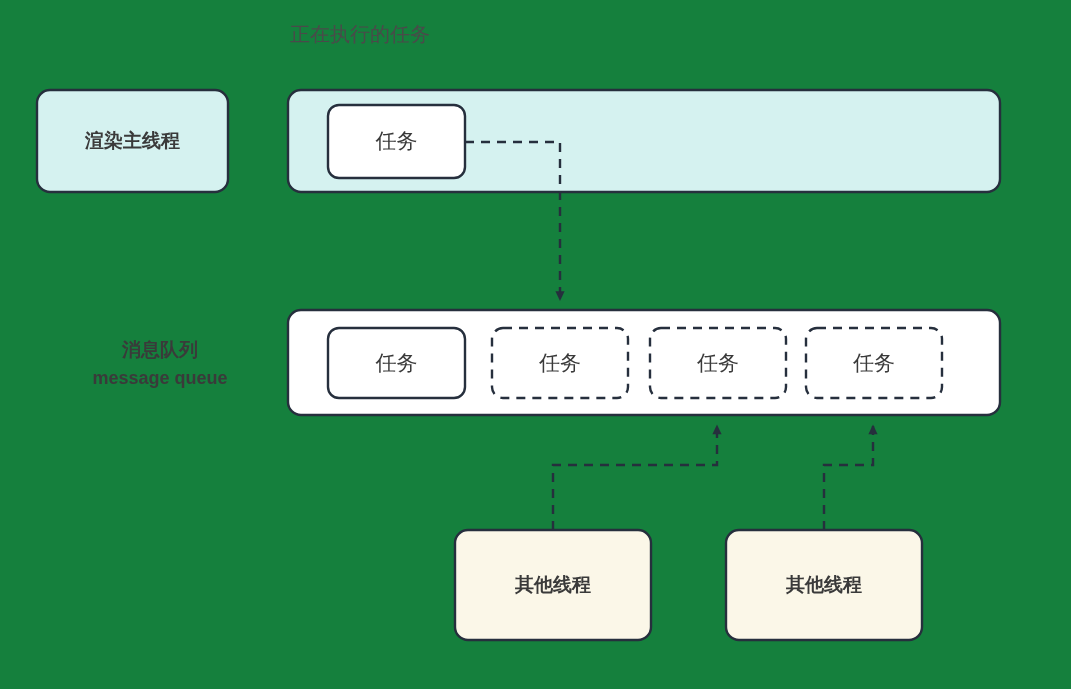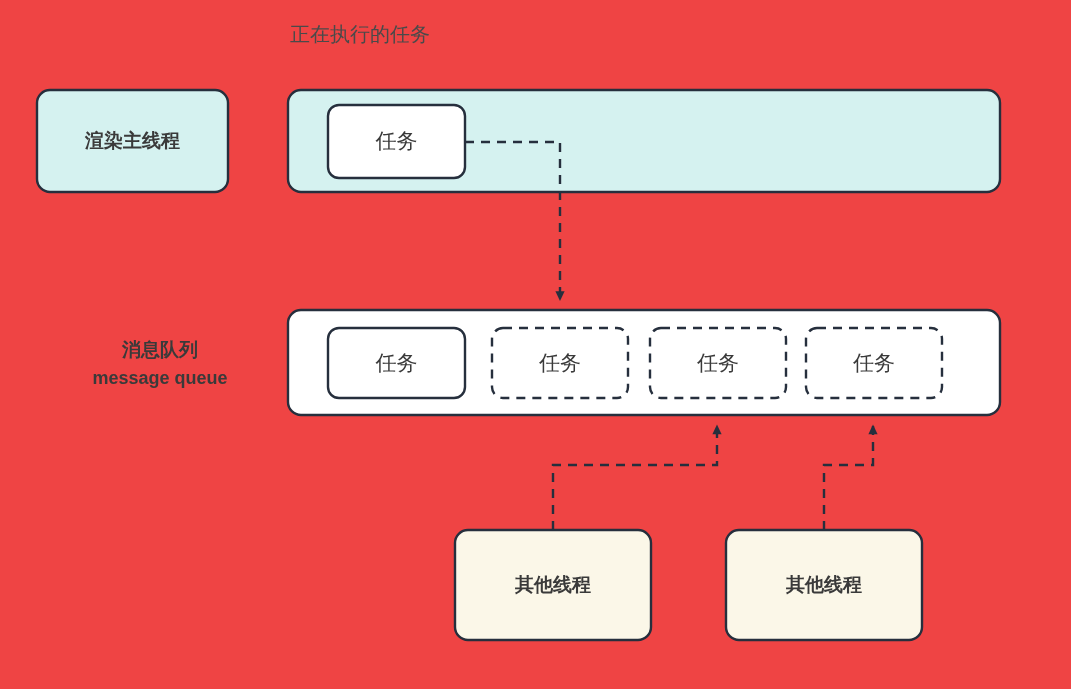--- a/index.html
+++ b/index.html
@@ -10,21 +10,21 @@
   body {
     width: 1071px;
     height: 689px;
     font-family: "Liberation Sans", "DejaVu Sans", sans-serif;
     overflow: hidden;
   }
   #canvas {
     position: relative;
     width: 1071px;
     height: 689px;
-    background: #ef4444;
+    background: #15803d;
   }
   svg.diagram {
     position: absolute;
     left: 0;
     top: 0;
     width: 1071px;
     height: 689px;
     display: block;
   }
   .node-text {

